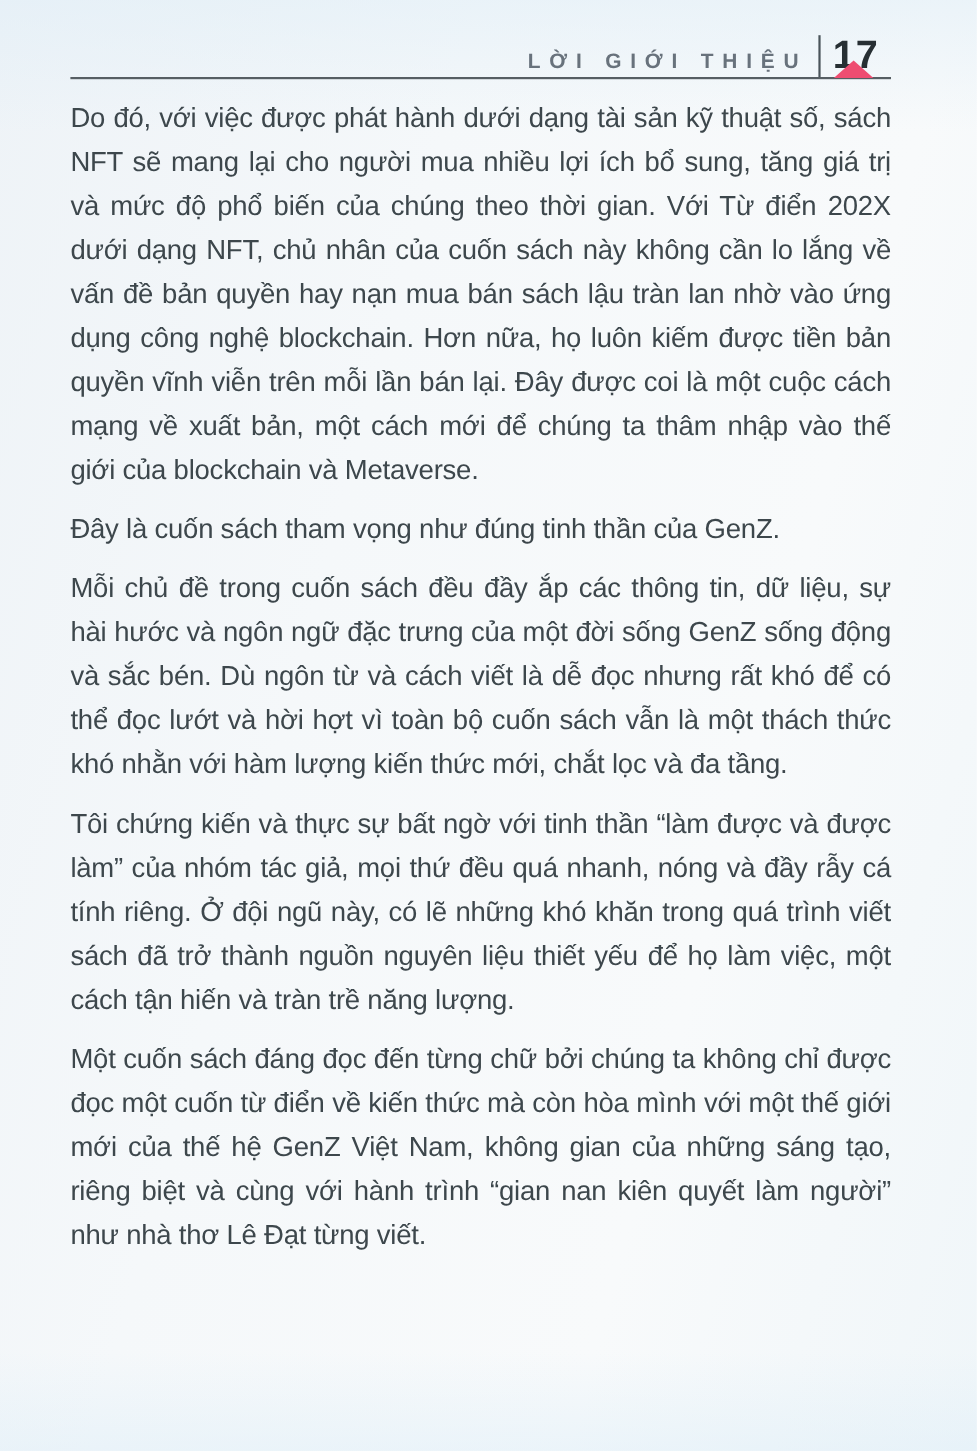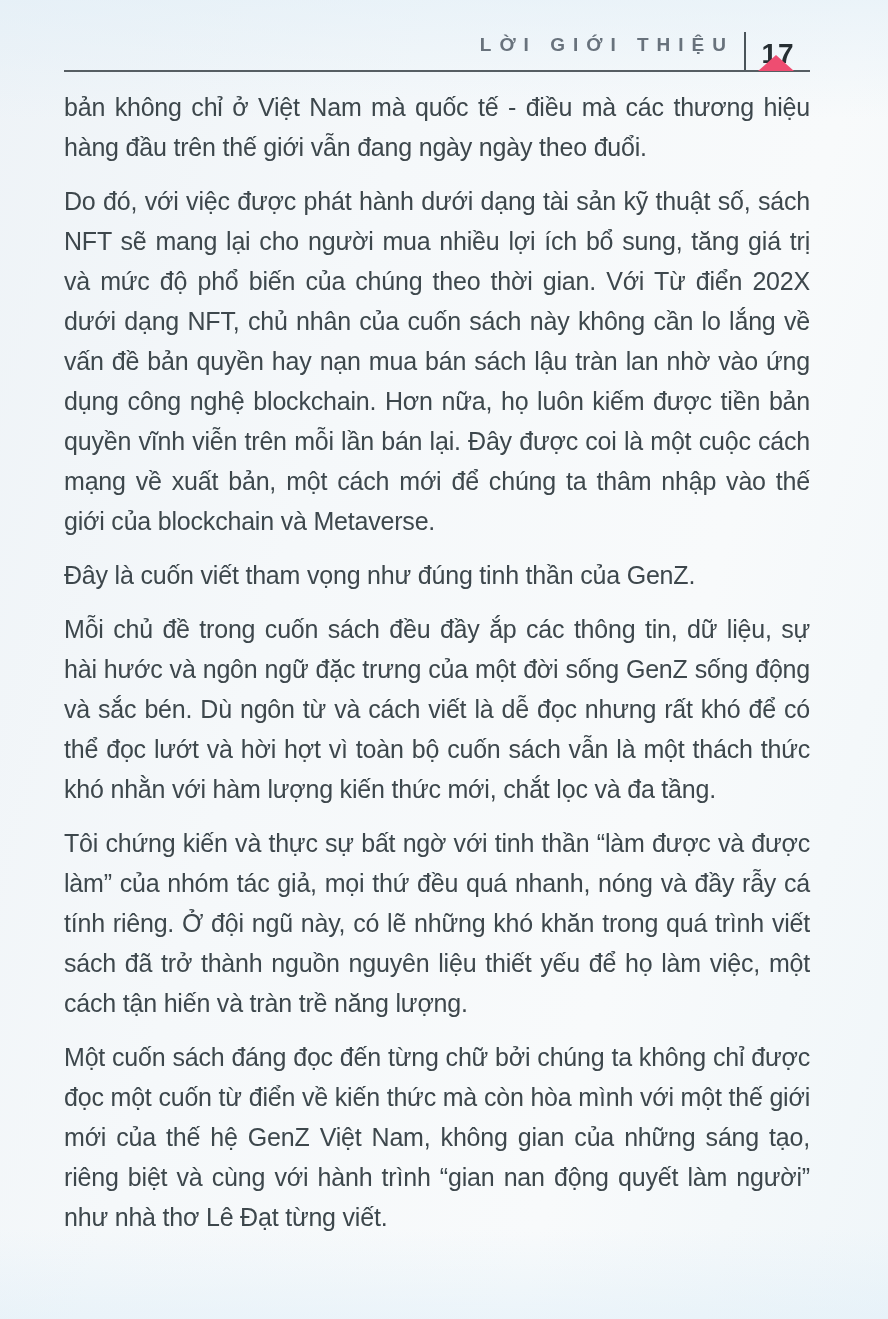--- a/index.html
+++ b/index.html
@@ -24,33 +24,33 @@
     justify-content: flex-end;
     align-items: flex-end;
     height: 44px;
   }
   .running-title {
     color: var(--header-text, #68727c);
     font-size: 19px;
     font-weight: 600;
     letter-spacing: 8px;
     line-height: 1;
-    padding-bottom: 16px;
+    padding-bottom: 4px;
     white-space: nowrap;
   }
   .hdr-divider {
     width: 2px; height: 38px;
     background: #4a545a;
     margin-left: 10px;
   }
   .page-number {
     width: 64px;
     text-align: center;
     color: var(--number-text, #272f33);
-    font-size: 28px;
+    font-size: 36px;
     font-weight: bold;
     line-height: 1;
     letter-spacing: 1px;
     padding-bottom: 2px;
   }
   
   .rule-wrap { position: relative; height: 2px; margin-top: 0; }
   .rule {
     position: absolute; left: 0; right: 0; top: 0;
     height: 2px; background: #565e63;
@@ -85,21 +85,20 @@
     <span class="hdr-divider"></span>
     <span class="page-number">17</span>
   </header>
 
   <div class="rule-wrap">
     <div class="rule"></div>
     <div class="accent-triangle"></div>
   </div>
 
   <main class="body-text">
-      <p class="para"><span>bản không chỉ ở Việt Nam mà quốc tế - điều mà các thương hiệu hàng đầu trên thế giới vẫn đang ngày ngày theo đuổi.</span></p>
       <p class="para"><span>Do đó, với việc được phát hành dưới dạng tài sản kỹ thuật số, sách NFT sẽ mang lại cho người mua nhiều lợi ích bổ sung, tăng giá trị và mức độ phổ biến của chúng theo thời gian. Với </span><span class="italic">Từ điển 202X</span><span> dưới dạng NFT, chủ nhân của cuốn sách này không cần lo lắng về vấn đề bản quyền hay nạn mua bán sách lậu tràn lan nhờ vào ứng dụng công nghệ blockchain. Hơn nữa, họ luôn kiếm được tiền bản quyền vĩnh viễn trên mỗi lần bán lại. Đây được coi là một cuộc cách mạng về xuất bản, một cách mới để chúng ta thâm nhập vào thế giới của blockchain và Metaverse.</span></p>
-      <p class="para"><span>Đây là cuốn viết tham vọng như đúng tinh thần của GenZ.</span></p>
+      <p class="para"><span>Đây là cuốn sách tham vọng như đúng tinh thần của GenZ.</span></p>
       <p class="para"><span>Mỗi chủ đề trong cuốn sách đều đầy ắp các thông tin, dữ liệu, sự hài hước và ngôn ngữ đặc trưng của một đời sống GenZ sống động và sắc bén. Dù ngôn từ và cách viết là dễ đọc nhưng rất khó để có thể đọc lướt và hời hợt vì toàn bộ cuốn sách vẫn là một thách thức khó nhằn với hàm lượng kiến thức mới, chắt lọc và đa tầng.</span></p>
       <p class="para"><span>Tôi chứng kiến và thực sự bất ngờ với tinh thần “làm được và được làm” của nhóm tác giả, mọi thứ đều quá nhanh, nóng và đầy rẫy cá tính riêng. Ở đội ngũ này, có lẽ những khó khăn trong quá trình viết sách đã trở thành nguồn nguyên liệu thiết yếu để họ làm việc, một cách tận hiến và tràn trề năng lượng.</span></p>
-      <p class="para"><span>Một cuốn sách đáng đọc đến từng chữ bởi chúng ta không chỉ được đọc một cuốn từ điển về kiến thức mà còn hòa mình với một thế giới mới của thế hệ GenZ Việt Nam, không gian của những sáng tạo, riêng biệt và cùng với hành trình “gian nan động quyết làm người” như nhà thơ Lê Đạt từng viết.</span></p>
+      <p class="para"><span>Một cuốn sách đáng đọc đến từng chữ bởi chúng ta không chỉ được đọc một cuốn từ điển về kiến thức mà còn hòa mình với một thế giới mới của thế hệ GenZ Việt Nam, không gian của những sáng tạo, riêng biệt và cùng với hành trình “gian nan kiên quyết làm người” như nhà thơ Lê Đạt từng viết.</span></p>
     </main>
 
 </div>
 
 </body></html>

